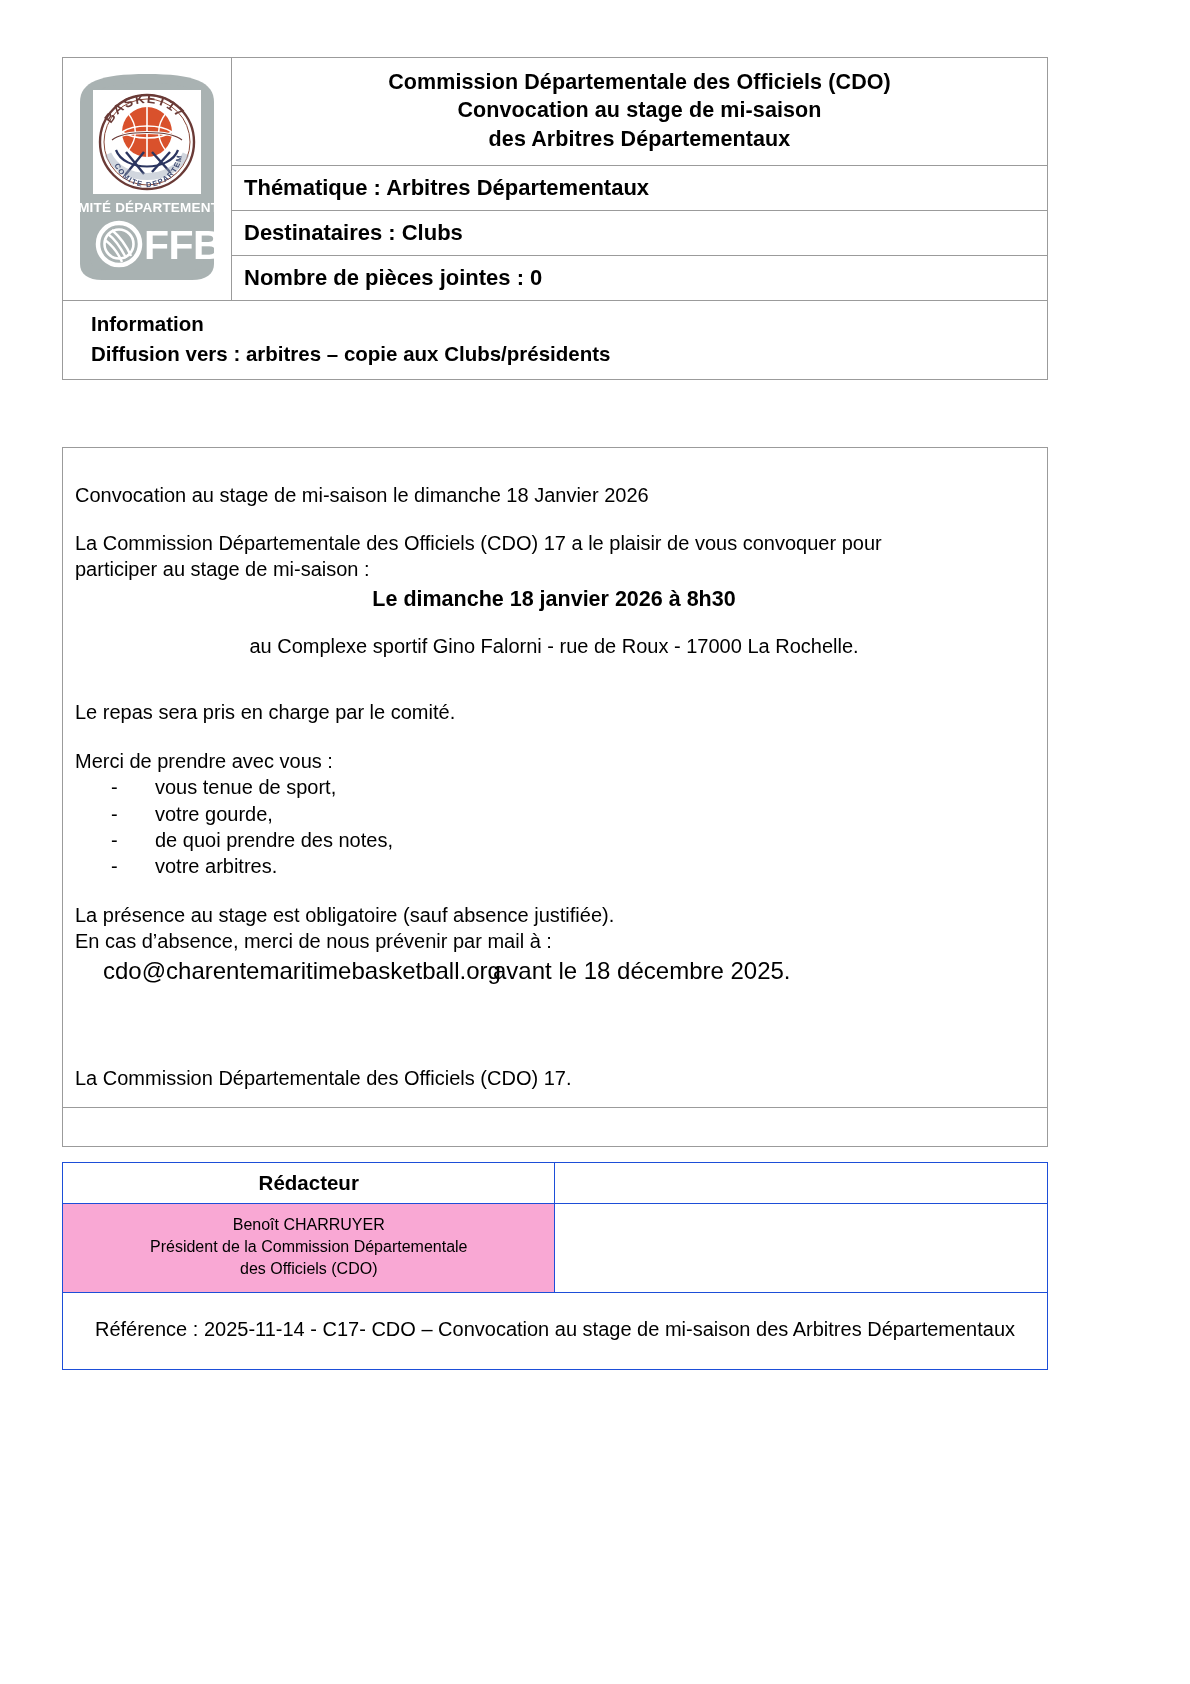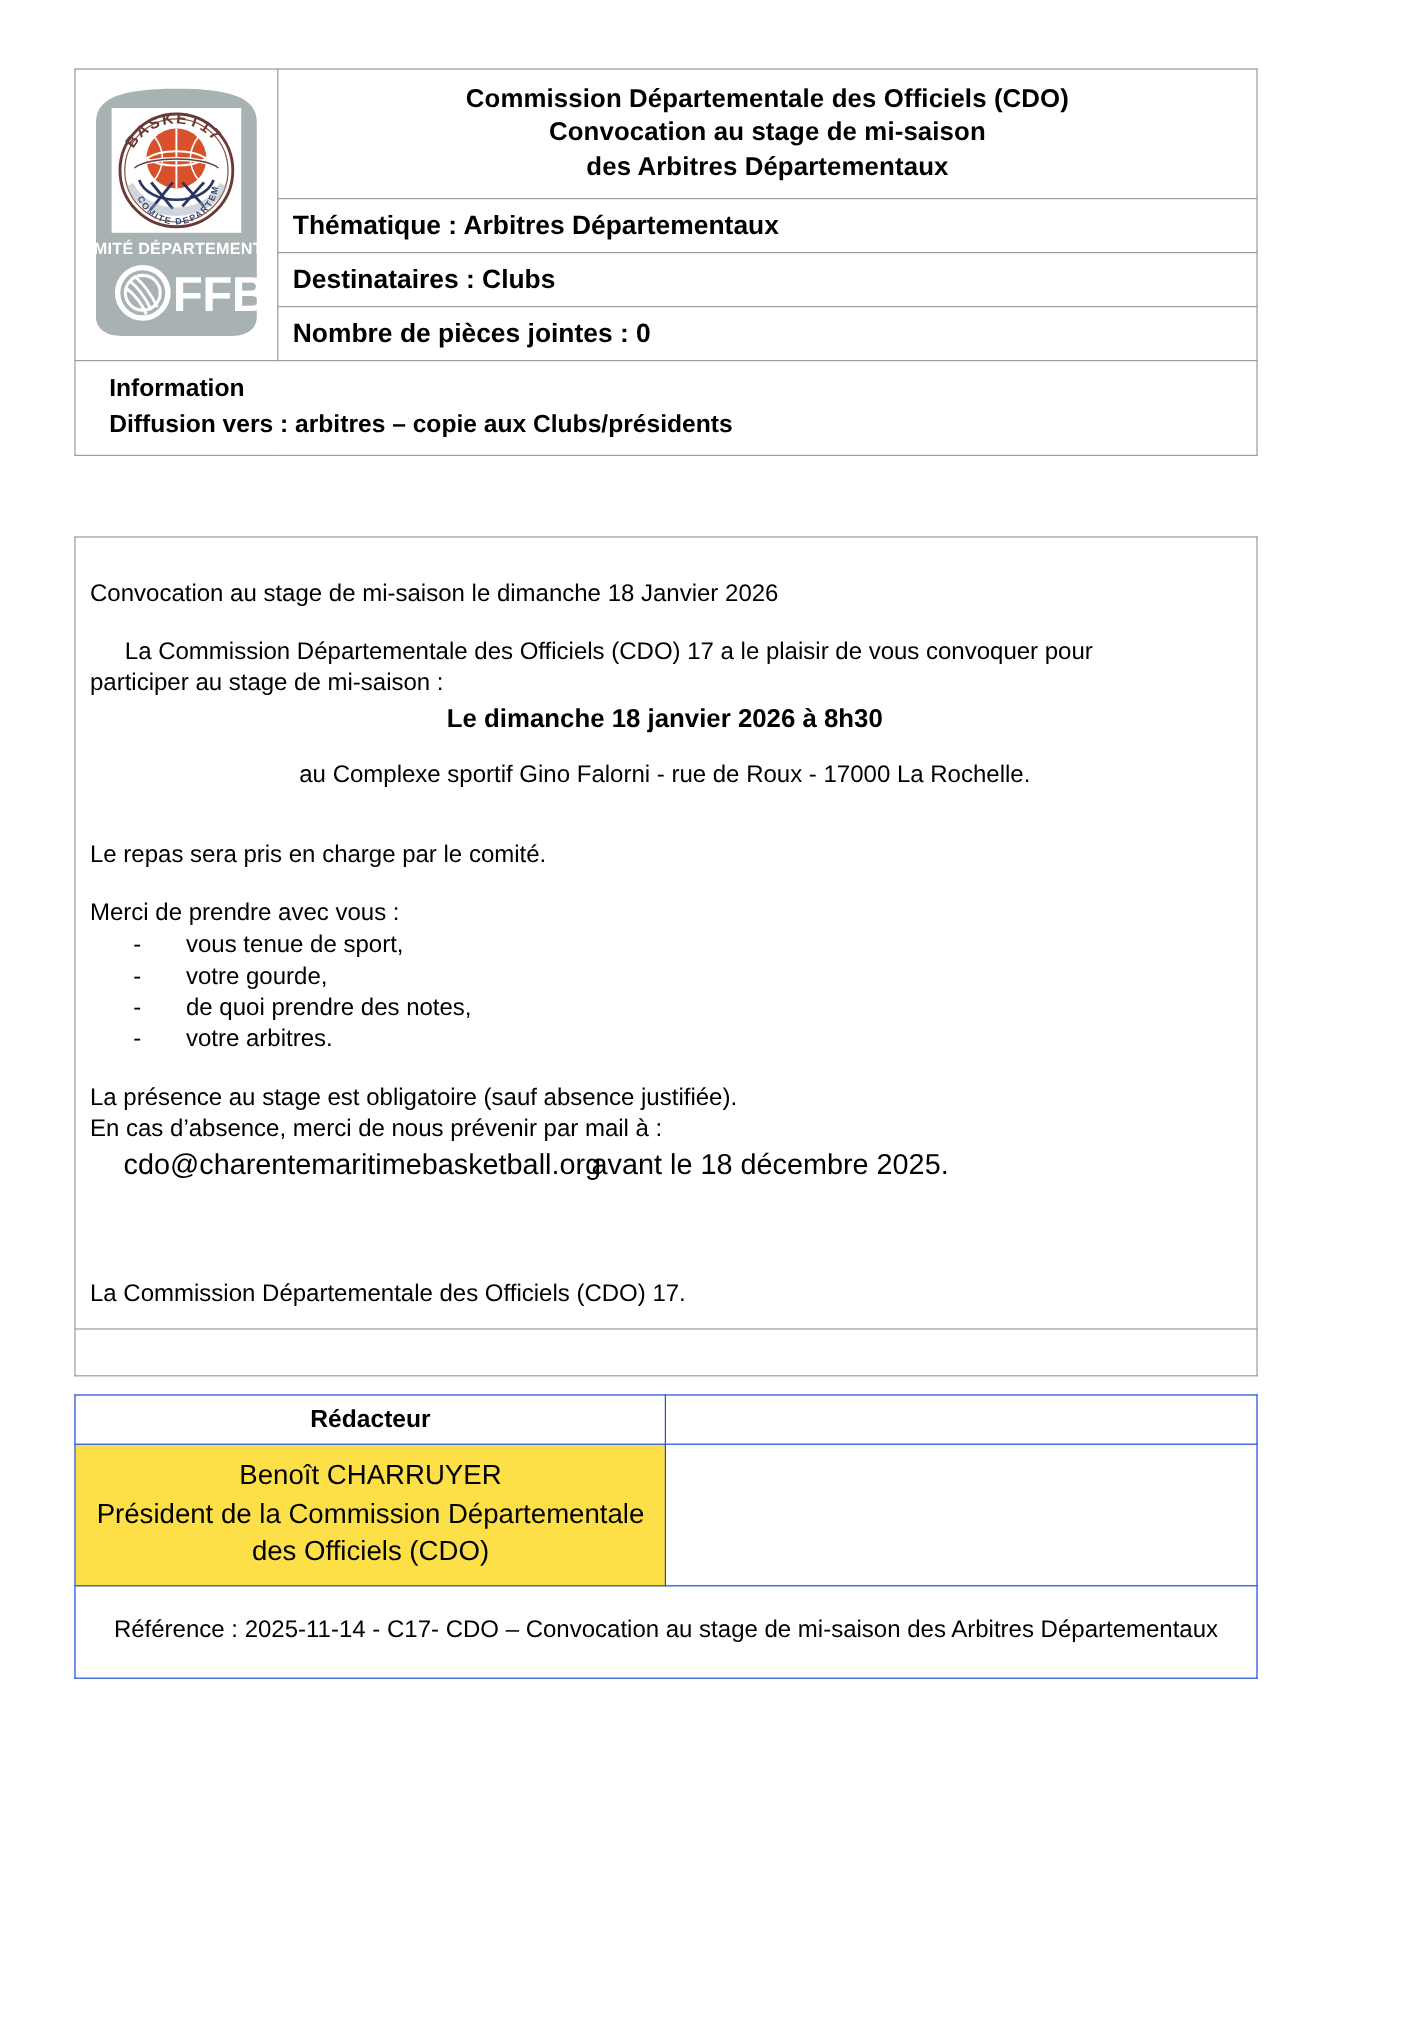--- a/index.html
+++ b/index.html
@@ -106,21 +106,20 @@
   .p-just {
     text-align: justify;
     text-justify: inter-word;
     white-space: nowrap;
     overflow: hidden;
   }
   .p-just .l1 {
     display: block;
     text-align: justify;
     white-space: normal;
-    margin-left: 29px;
   }
   .p-tight { margin-bottom: 0; }
 
   .center-bold {
     text-align: center;
     font-weight: bold;
     font-size: 21.5px;
     margin: 0;
     line-height: 1.5;
   }
@@ -175,23 +174,23 @@
   }
   .redacteur-head {
     text-align: center;
     font-weight: bold;
     font-size: 20.5px;
     padding: 8px 0 8px 0 !important;
     width: 482px;
   }
   .redacteur-body {
     text-align: center;
-    font-size: 23px;
+    font-size: 16px;
     line-height: 1.38;
-    background: #fde047;
+    background: #f9a8d4;
     padding: 10px 6px 12px 6px !important;
   }
   .sign-blank { background: #ffffff; }
   .ref-cell {
     text-align: center;
     font-size: 20px;
     line-height: 1.4;
     padding: 22px 30px 26px 30px !important;
   }
 </style>

